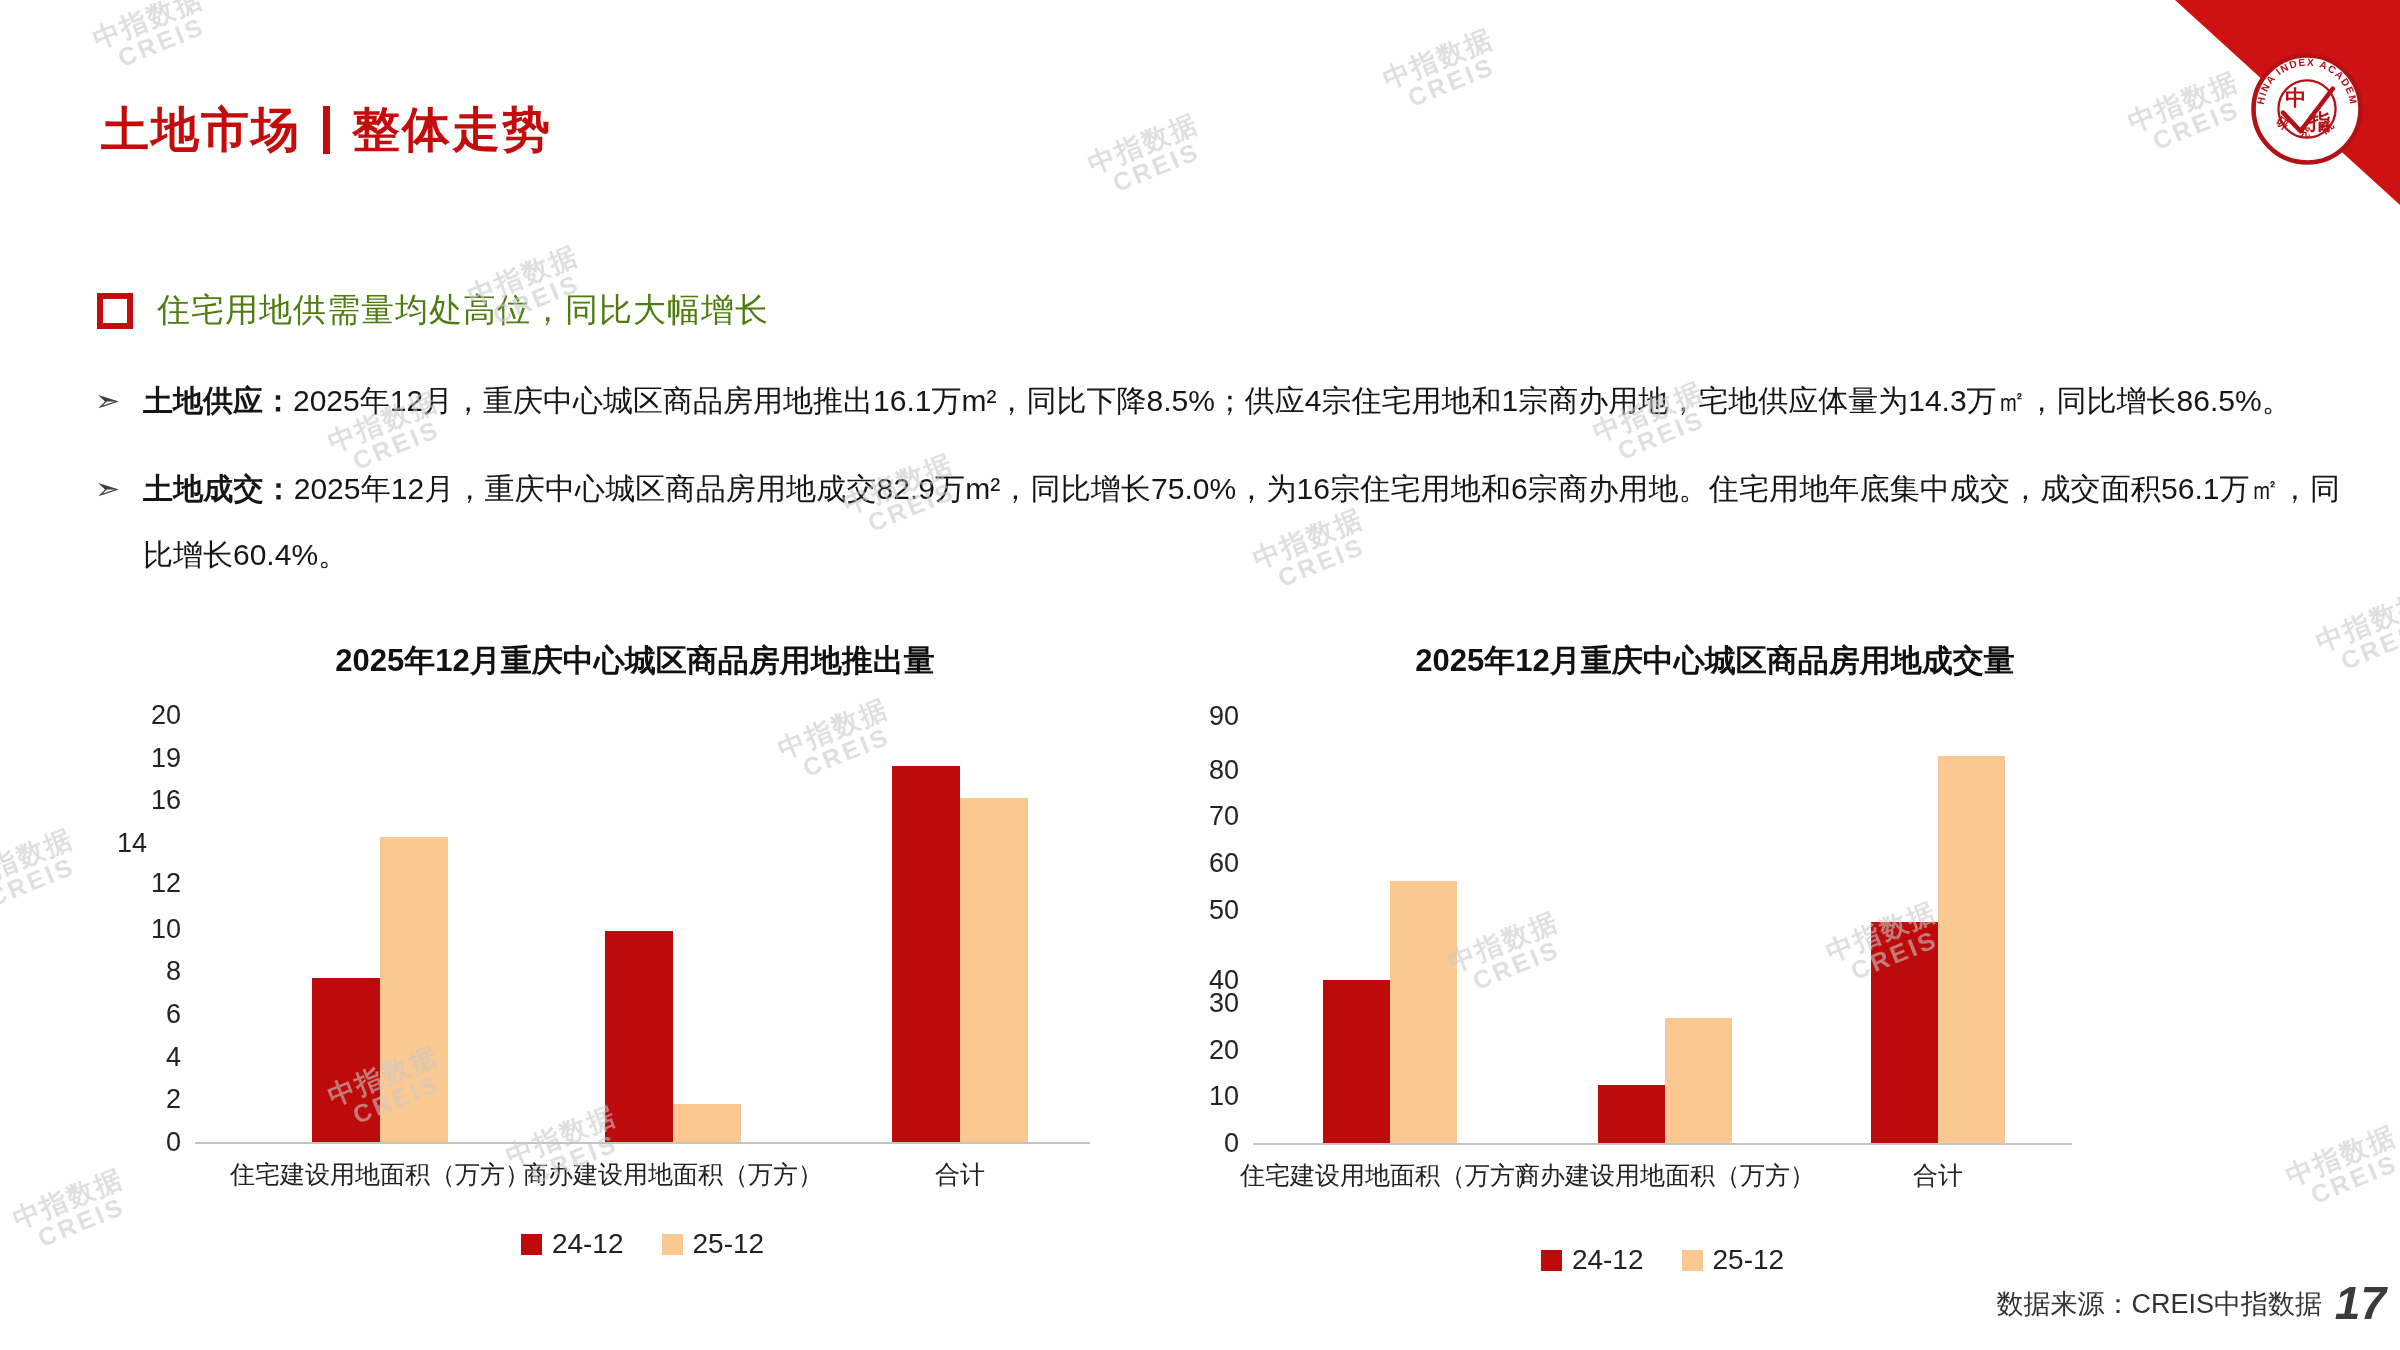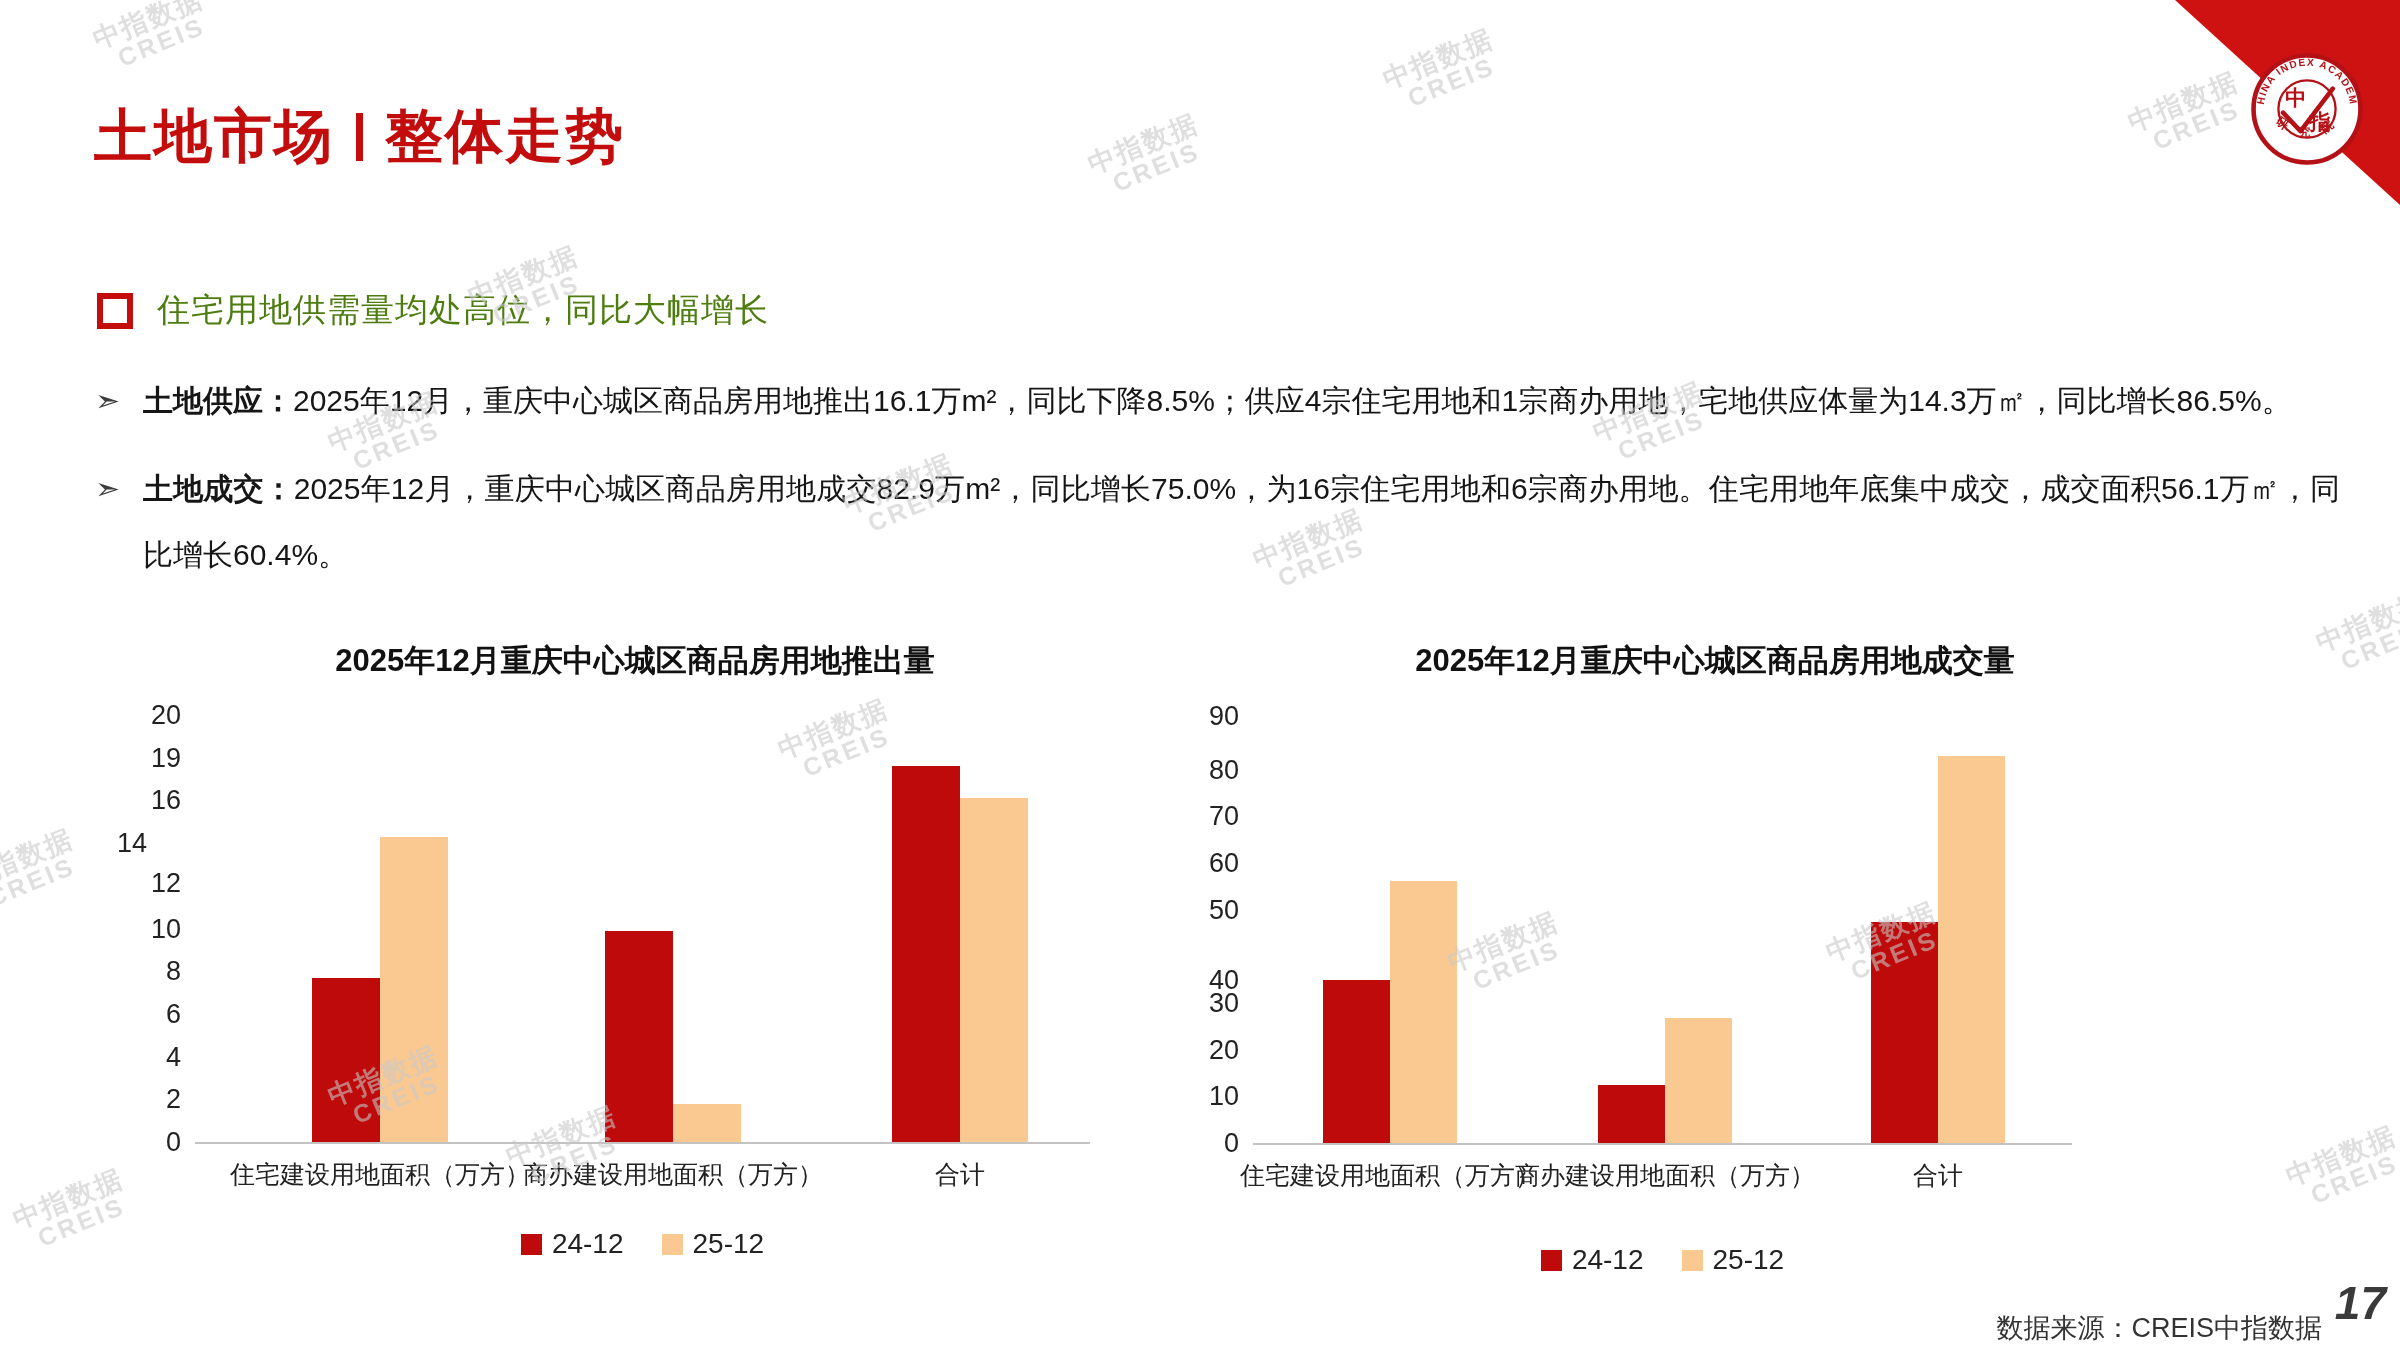--- a/index.html
+++ b/index.html
@@ -1,21 +1,21 @@
 <!DOCTYPE html>
 <html><head>
 <meta charset="utf-8">
 <style>
   html,body{margin:0;padding:0;background:#ffffff;}
   body{width:2400px;height:1350px;overflow:hidden;font-family:"Liberation Sans","DejaVu Sans",sans-serif;}
   #slide{position:relative;width:2400px;height:1350px;background:#ffffff;overflow:hidden;}
 
   
-  .page-title{position:absolute;left:94px;top:98px;display:flex;align-items:center;
-    font-size:58px;font-weight:bold;color:#C30D0D;letter-spacing:2px;justify-content:space-between;}
+  .page-title{position:absolute;left:101px;top:98px;display:flex;align-items:center;
+    font-size:48px;font-weight:bold;color:#C30D0D;letter-spacing:2px;justify-content:space-between;}
   .page-title .divider{display:inline-block;width:7px;height:48px;background:#C30D0D;margin:0 22px;}
 
   .headline-row{position:absolute;left:97px;top:288px;display:flex;align-items:center;}
   .headline-square{width:24px;height:24px;border:6px solid #C30D0D;background:#fff;margin-right:24px;flex:0 0 auto;}
   .headline-text{font-size:33px;font-weight:normal;color:#4d7c0f;letter-spacing:1px;}
 
   
   .bullets{position:absolute;left:95px;top:368px;width:2245px;height:244px;overflow:hidden;}
   .bullet{position:relative;padding-left:48px;margin-bottom:22px;
     font-size:30px;line-height:66px;color:#161616;text-align:justify;}
@@ -30,21 +30,21 @@
     font-size:31px;font-weight:bold;color:#111111;}
   .axis-line{position:absolute;height:2px;background:#c3c3c3;}
   .ytick{position:absolute;width:98px;text-align:right;font-size:27px;color:#222222;transform:translateY(-50%);}
   .bar{position:absolute;}
   .catlabel{position:absolute;width:360px;text-align:center;font-size:25px;color:#222222;white-space:nowrap;transform:translateX(-50%);}
   .legend{position:absolute;display:flex;justify-content:center;gap:38px;align-items:center;}
   .legend-item{display:flex;align-items:center;gap:10px;font-size:28px;color:#222222;}
   .legend-swatch{width:21px;height:21px;display:inline-block;}
 
   
-  .footer-source{position:absolute;right:78px;top:1286px;font-size:27px;color:#333333;margin-top:24px;}
+  .footer-source{position:absolute;right:78px;top:1286px;font-size:27px;color:#333333;}
   .page-number{position:absolute;right:14px;top:1276px;font-size:46px;font-weight:bold;
     font-style:italic;color:#3a3a3a;}
 
   
   .corner-triangle{position:absolute;left:2175px;top:0;width:225px;height:205px;background:#CE1212;
     clip-path:polygon(0 0,100% 0,100% 100%);}
   .logo-svg{position:absolute;left:2248px;top:50px;width:118px;height:118px;}
 
   
   .wm{position:absolute;transform:rotate(-22deg);color:#c9c9c9;opacity:.58;line-height:1.0;

